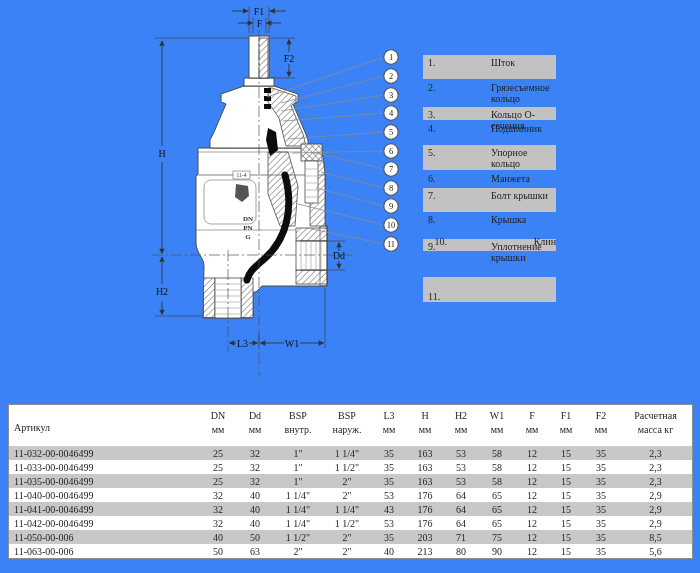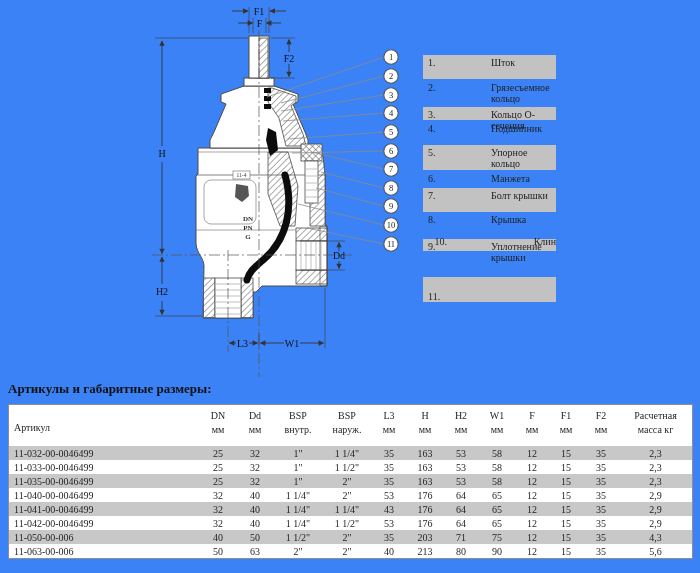--- a/index.html
+++ b/index.html
@@ -262,21 +262,20 @@
       </div>
       <div class="part-item" style="top: 234px; height: 14px; text-align: right;">
         <span class="pnum">10.</span>
         <span class="plbl">Клин</span>
       </div>
       <div class="part-item shaded" style="top: 277px; height: 25px; align-items: flex-end;">
         <span class="pnum">11.</span>
       </div>
     </div>
 
-  <div class="section-title">Артикулы и габаритные размеры:</div>
 
   <div class="table-wrap">
     <table id="spec-table">
         <colgroup>
           <col style="width: 190px;">
           <col style="width: 38px;">
           <col style="width: 36px;">
           <col style="width: 50px;">
           <col style="width: 48px;">
           <col style="width: 36px;">
@@ -416,21 +415,21 @@
             <td>50</td>
             <td>1 1/2"</td>
             <td>2"</td>
             <td>35</td>
             <td>203</td>
             <td>71</td>
             <td>75</td>
             <td>12</td>
             <td>15</td>
             <td>35</td>
-            <td>4,3</td>
+            <td>8,5</td>
           </tr>
           <tr>
             <td class="col-art">11-063-00-006</td>
             <td>50</td>
             <td>63</td>
             <td>2"</td>
             <td>2"</td>
             <td>40</td>
             <td>213</td>
             <td>80</td>

